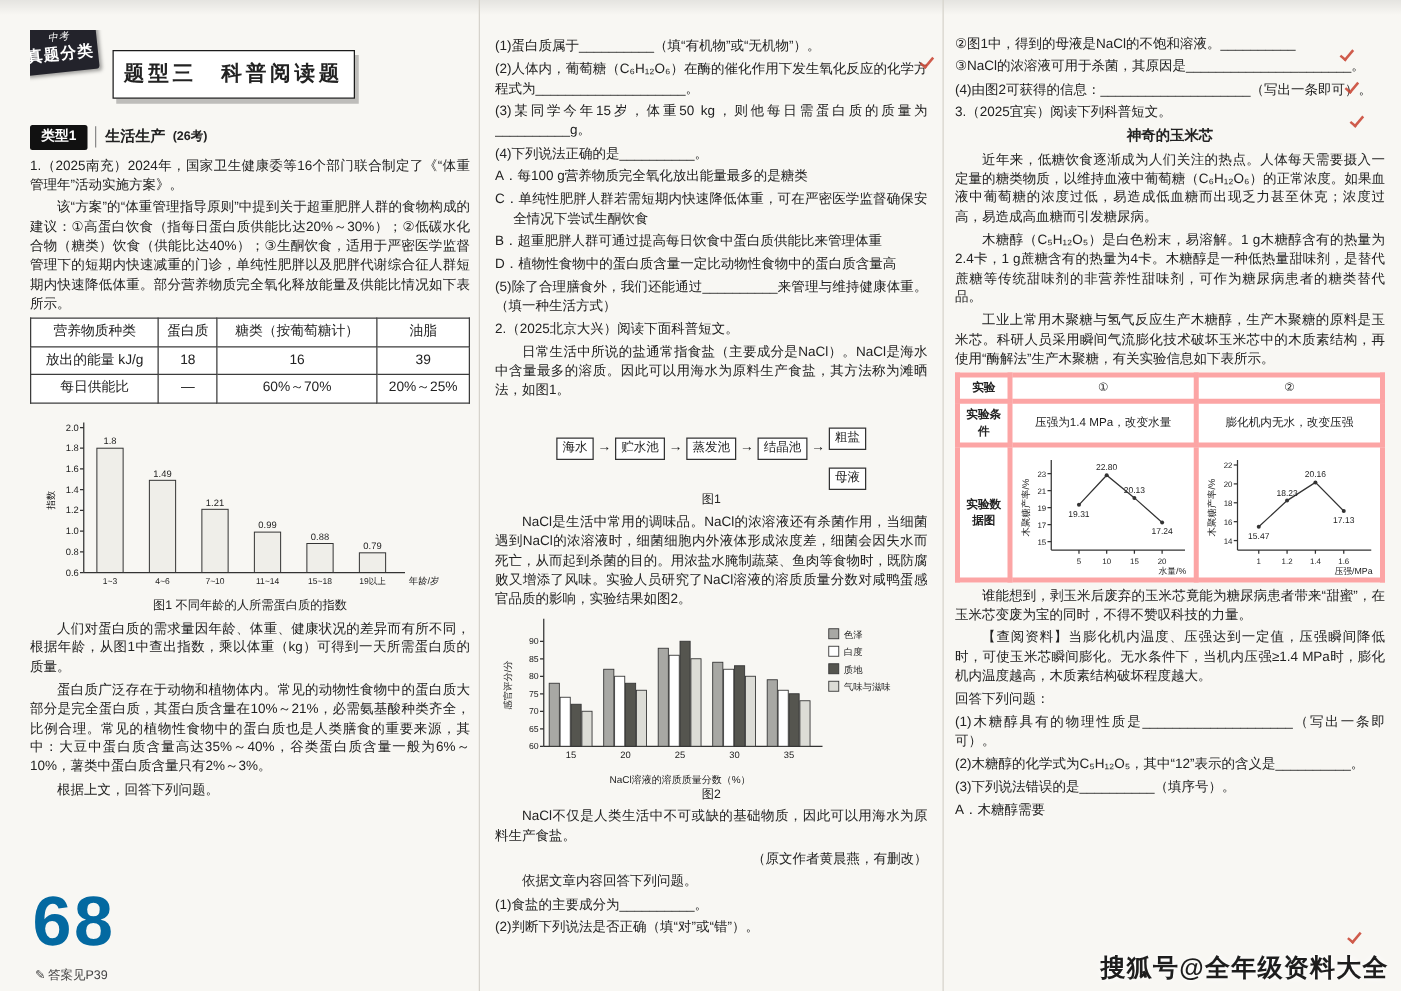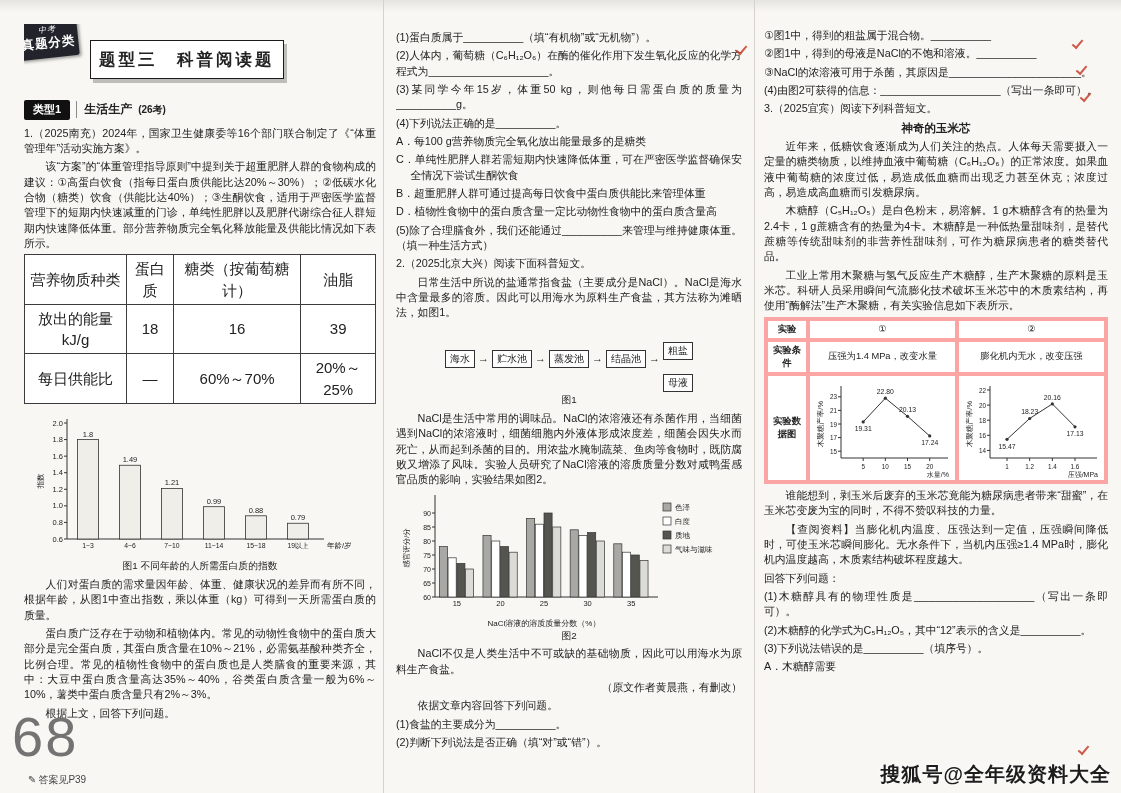--- a/index.html
+++ b/index.html
@@ -21,40 +21,40 @@
   .badge-top{font-size:8px;font-style:italic;letter-spacing:1px;}
   .badge-main{font-size:12.5px;font-weight:bold;letter-spacing:1px;}
   .title-box{position:absolute;left:66px;top:16px;background:#fff;border:1.6px solid #1b1b1b;
     padding:7px 8px;font-size:16.5px;font-weight:bold;letter-spacing:3px;box-shadow:3px 4px 0 rgba(40,40,40,.28);white-space:nowrap;}
 
   .section-row{display:flex;align-items:center;gap:6px;margin:4px 0 6px;}
   .section-tag{background:#111;color:#fff;font-weight:bold;font-size:11px;padding:2px 9px;border-radius:2px;}
   .section-name{font-weight:bold;font-size:12px;border-left:1px solid #8a8a8a;padding-left:7px;}
   .section-count{font-size:10px;font-weight:bold;}
 
-  .nutri-table{width:100%;border-collapse:collapse;text-align:center;font-size:15px;margin:3px 0 5px;background:#fff;}
+  .nutri-table{width:100%;border-collapse:collapse;text-align:center;font-size:11px;margin:3px 0 5px;background:#fff;}
   .nutri-table td,.nutri-table th{border:1px solid #3c3c3c;padding:3px 2px;font-weight:normal;}
 
   .chart-host{display:block;margin:0 auto;}
   .fig-caption{text-align:center;font-size:9.8px;margin:0 0 4px;}
 
   .flow{display:flex;justify-content:center;align-items:center;gap:2px;margin:5px 0 1px;font-size:10px;}
   .flow-node{border:1px solid #333;padding:1px 4px;background:#fff;white-space:nowrap;}
   .flow-arrow{font-size:11px;padding:0 1px;}
   .flow-outputs{display:flex;flex-direction:column;gap:14px;margin-top:16px;}
 
   .exp-table{width:100%;border-collapse:collapse;text-align:center;font-size:9.3px;margin:3px 0 4px;background:#fff;}
   .exp-table td,.exp-table th{border:4px solid #fca5a5;padding:2px;font-weight:normal;vertical-align:middle;}
   .exp-table .lab{width:42px;font-weight:bold;}
 
   .article-title{text-align:center;font-weight:bold;font-size:11.5px;margin:2px 0 3px;}
   .attribution{text-align:right;}
   .q-head{font-weight:normal;}
 
-  .page-num{position:absolute;left:12px;bottom:24px;font-size:56px;font-weight:normal;color:#737373;letter-spacing:2px;}
+  .page-num{position:absolute;left:26px;bottom:24px;font-size:56px;font-weight:bold;color:#0369a1;letter-spacing:2px;}
   .answer-ref{position:absolute;left:28px;bottom:6px;font-size:10px;color:#444;}
   .pen-icon{margin-right:2px;}
   .watermark{position:absolute;right:10px;bottom:5px;font-size:20px;font-weight:bold;color:#1d1d1d;letter-spacing:1px;
     text-shadow:0 0 3px rgba(255,255,255,.95),0 0 7px rgba(255,255,255,.9);}
   .red-tick{position:absolute;width:11px;height:6px;border-left:2px solid #c8402e;border-bottom:2px solid #c8402e;
     transform:rotate(-50deg);opacity:.85;}
   svg text{font-family:"Liberation Sans","DejaVu Sans",sans-serif;}
 </style>
 </head>
 <body>
@@ -230,21 +230,20 @@
         </svg></div>
     <div class="fig-caption">图2</div>
     <p class="indent">NaCl不仅是人类生活中不可或缺的基础物质，因此可以用海水为原料生产食盐。</p>
     <p class="attribution">（原文作者黄晨燕，有删改）</p>
     <p class="indent">依据文章内容回答下列问题。</p>
     <p>(1)食盐的主要成分为__________。</p>
     <p>(2)判断下列说法是否正确（填“对”或“错”）。</p>
   </div>
 
   <div class="col" style="left:764px;top:28px;width:344px;height:762px;">
-    <p>①图1中，得到的粗盐属于混合物。__________</p>
     <p>②图1中，得到的母液是NaCl的不饱和溶液。__________</p>
     <p>③NaCl的浓溶液可用于杀菌，其原因是______________________。</p>
     <p>(4)由图2可获得的信息：____________________（写出一条即可）。</p>
     <p class="q-head">3.（2025宜宾）阅读下列科普短文。</p>
     <div class="article-title">神奇的玉米芯</div>
     <p class="indent">近年来，低糖饮食逐渐成为人们关注的热点。人体每天需要摄入一定量的糖类物质，以维持血液中葡萄糖（C₆H₁₂O₆）的正常浓度。如果血液中葡萄糖的浓度过低，易造成低血糖而出现乏力甚至休克；浓度过高，易造成高血糖而引发糖尿病。</p>
     <p class="indent">木糖醇（C₅H₁₂O₅）是白色粉末，易溶解。1 g木糖醇含有的热量为2.4卡，1 g蔗糖含有的热量为4卡。木糖醇是一种低热量甜味剂，是替代蔗糖等传统甜味剂的非营养性甜味剂，可作为糖尿病患者的糖类替代品。</p>
     <p class="indent">工业上常用木聚糖与氢气反应生产木糖醇，生产木聚糖的原料是玉米芯。科研人员采用瞬间气流膨化技术破坏玉米芯中的木质素结构，再使用“酶解法”生产木聚糖，有关实验信息如下表所示。</p>
     <table class="exp-table">
       <tbody>

